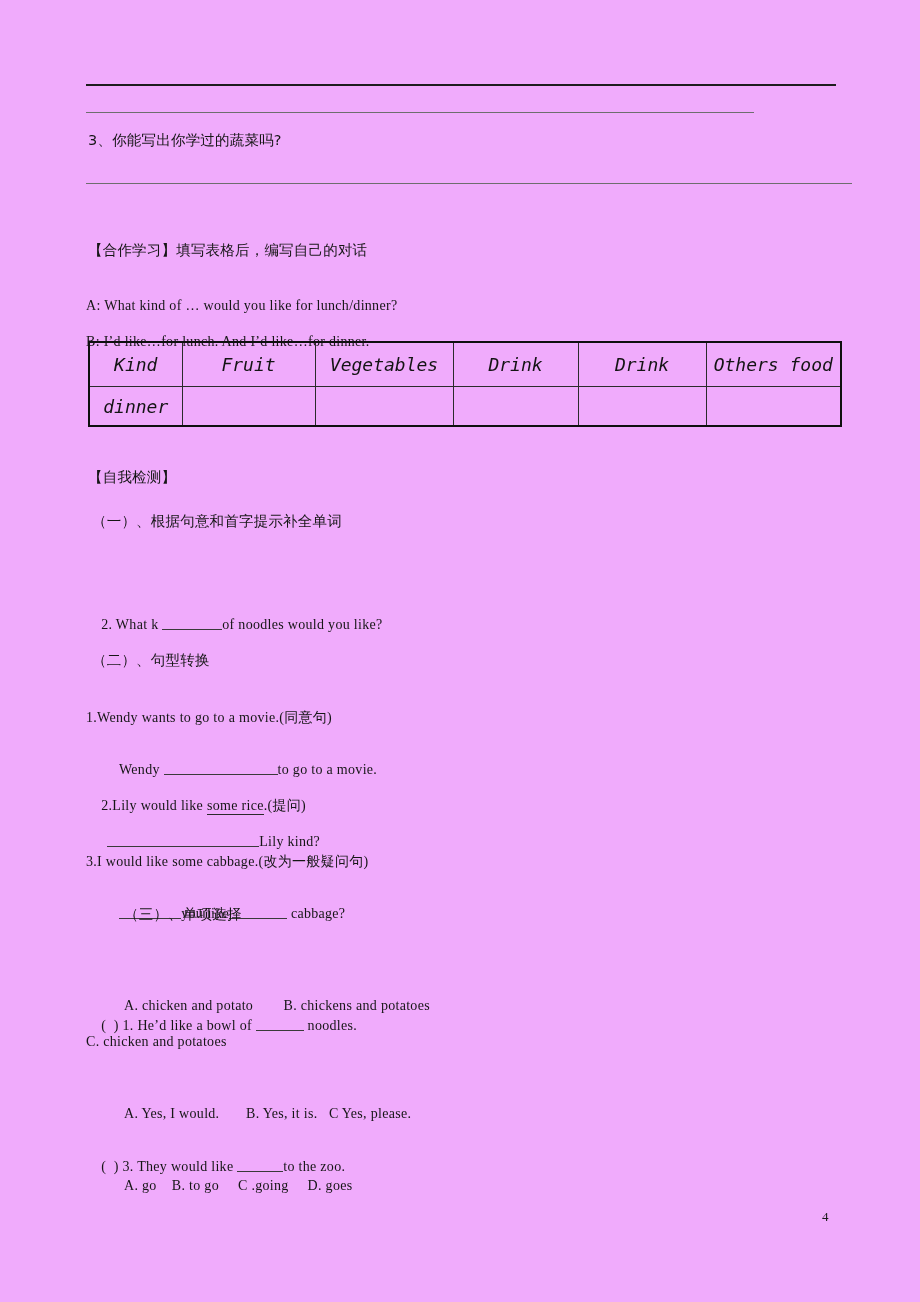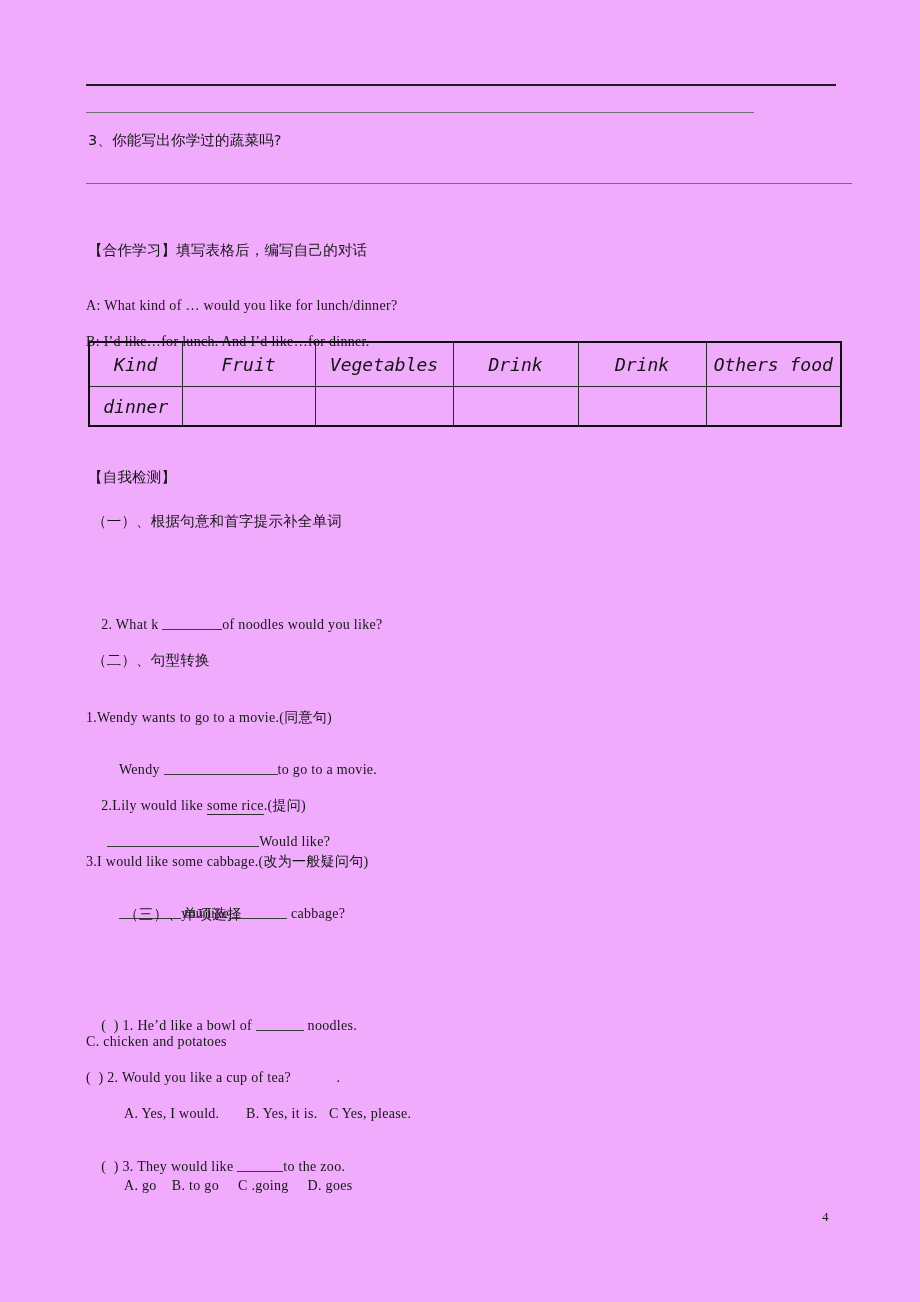--- a/index.html
+++ b/index.html
@@ -154,39 +154,39 @@
 
   <div class="abs mono" style="left:104px; top:725px;">
     <span>Wendy </span><span class="blank" style="width:114px;"></span><span>to go to a movie.</span>
   </div>
 
   <div class="abs mono" style="left:86px; top:761px;">
     <span>2.Lily would like </span><span class="ul">some rice</span><span>.(提问)</span>
   </div>
 
   <div class="abs mono" style="left:92px; top:797px;">
-    <span></span><span class="blank" style="width:152px;"></span><span>Would like?</span>
+    <span></span><span class="blank" style="width:152px;"></span><span>Lily kind?</span>
   </div>
 
   <div class="abs mono" style="left:86px; top:833px;">3.I would like some cabbage.(改为一般疑问句)</div>
 
   <div class="abs mono" style="left:104px; top:869px;">
     <span></span><span class="blank" style="width:62px;"></span><span>you like</span><span class="blank" style="width:58px;"></span><span> cabbage?</span>
   </div>
 
   <div class="abs cn" style="left:92px; top:905px;margin-left:32px;">（三）、单项选择</div>
 
   <div class="abs mono" style="left:86px; top:981px;">
     <span>(  ) 1. He’d like a bowl of </span><span class="blank" style="width:48px;"></span><span> noodles.</span>
   </div>
 
+  <div class="abs mono" style="left:124px; top:978px;">A. chicken and potato        B. chickens and potatoes</div>
 
   <div class="abs mono" style="left:86px; top:1014px;">C. chicken and potatoes</div>
 
-  <div class="abs mono" style="left:86px; top:1050px;">(  ) 2. Would you like a cup of tea?            .</div>
 
   <div class="abs mono" style="left:124px; top:1086px;">A. Yes, I would.       B. Yes, it is.   C Yes, please.</div>
 
   <div class="abs mono" style="left:86px; top:1122px;">
     <span>(  ) 3. They would like </span><span class="blank" style="width:46px;"></span><span>to the zoo.</span>
   </div>
 
   <div class="abs mono" style="left:124px; top:1158px;">A. go    B. to go     C .going     D. goes</div>
 
   <div class="pageno" style="left:822px; top:1209px;">4</div>

